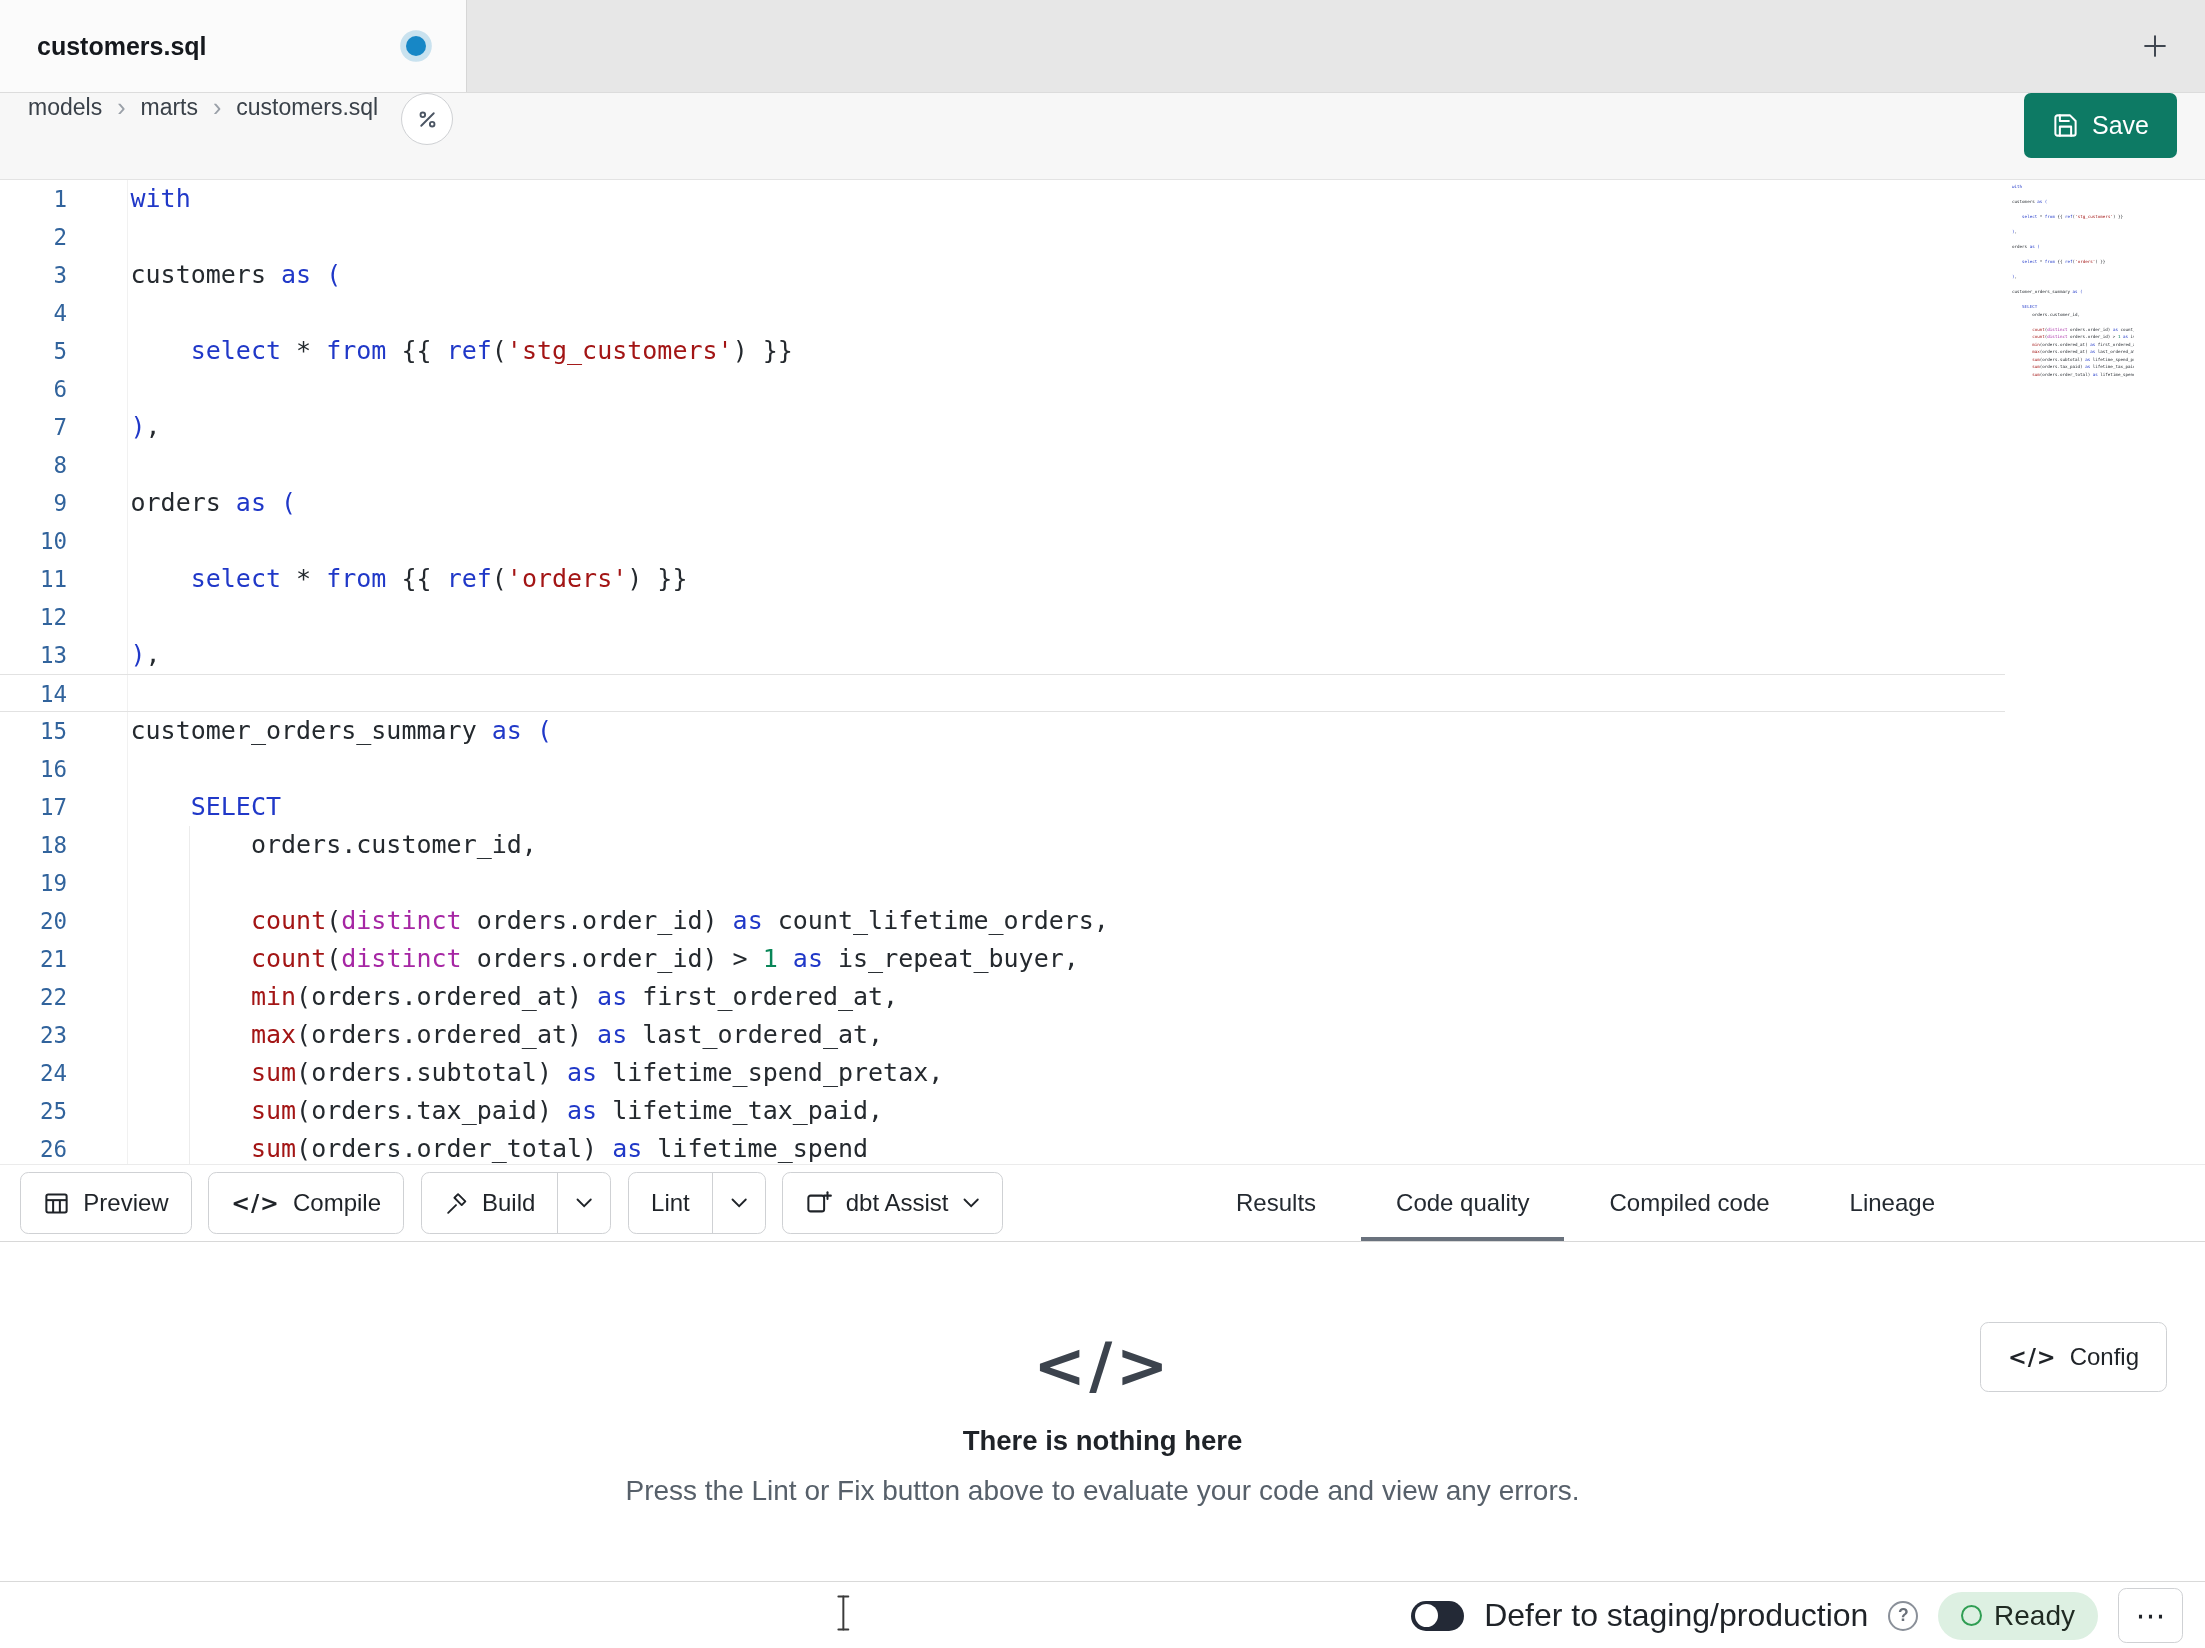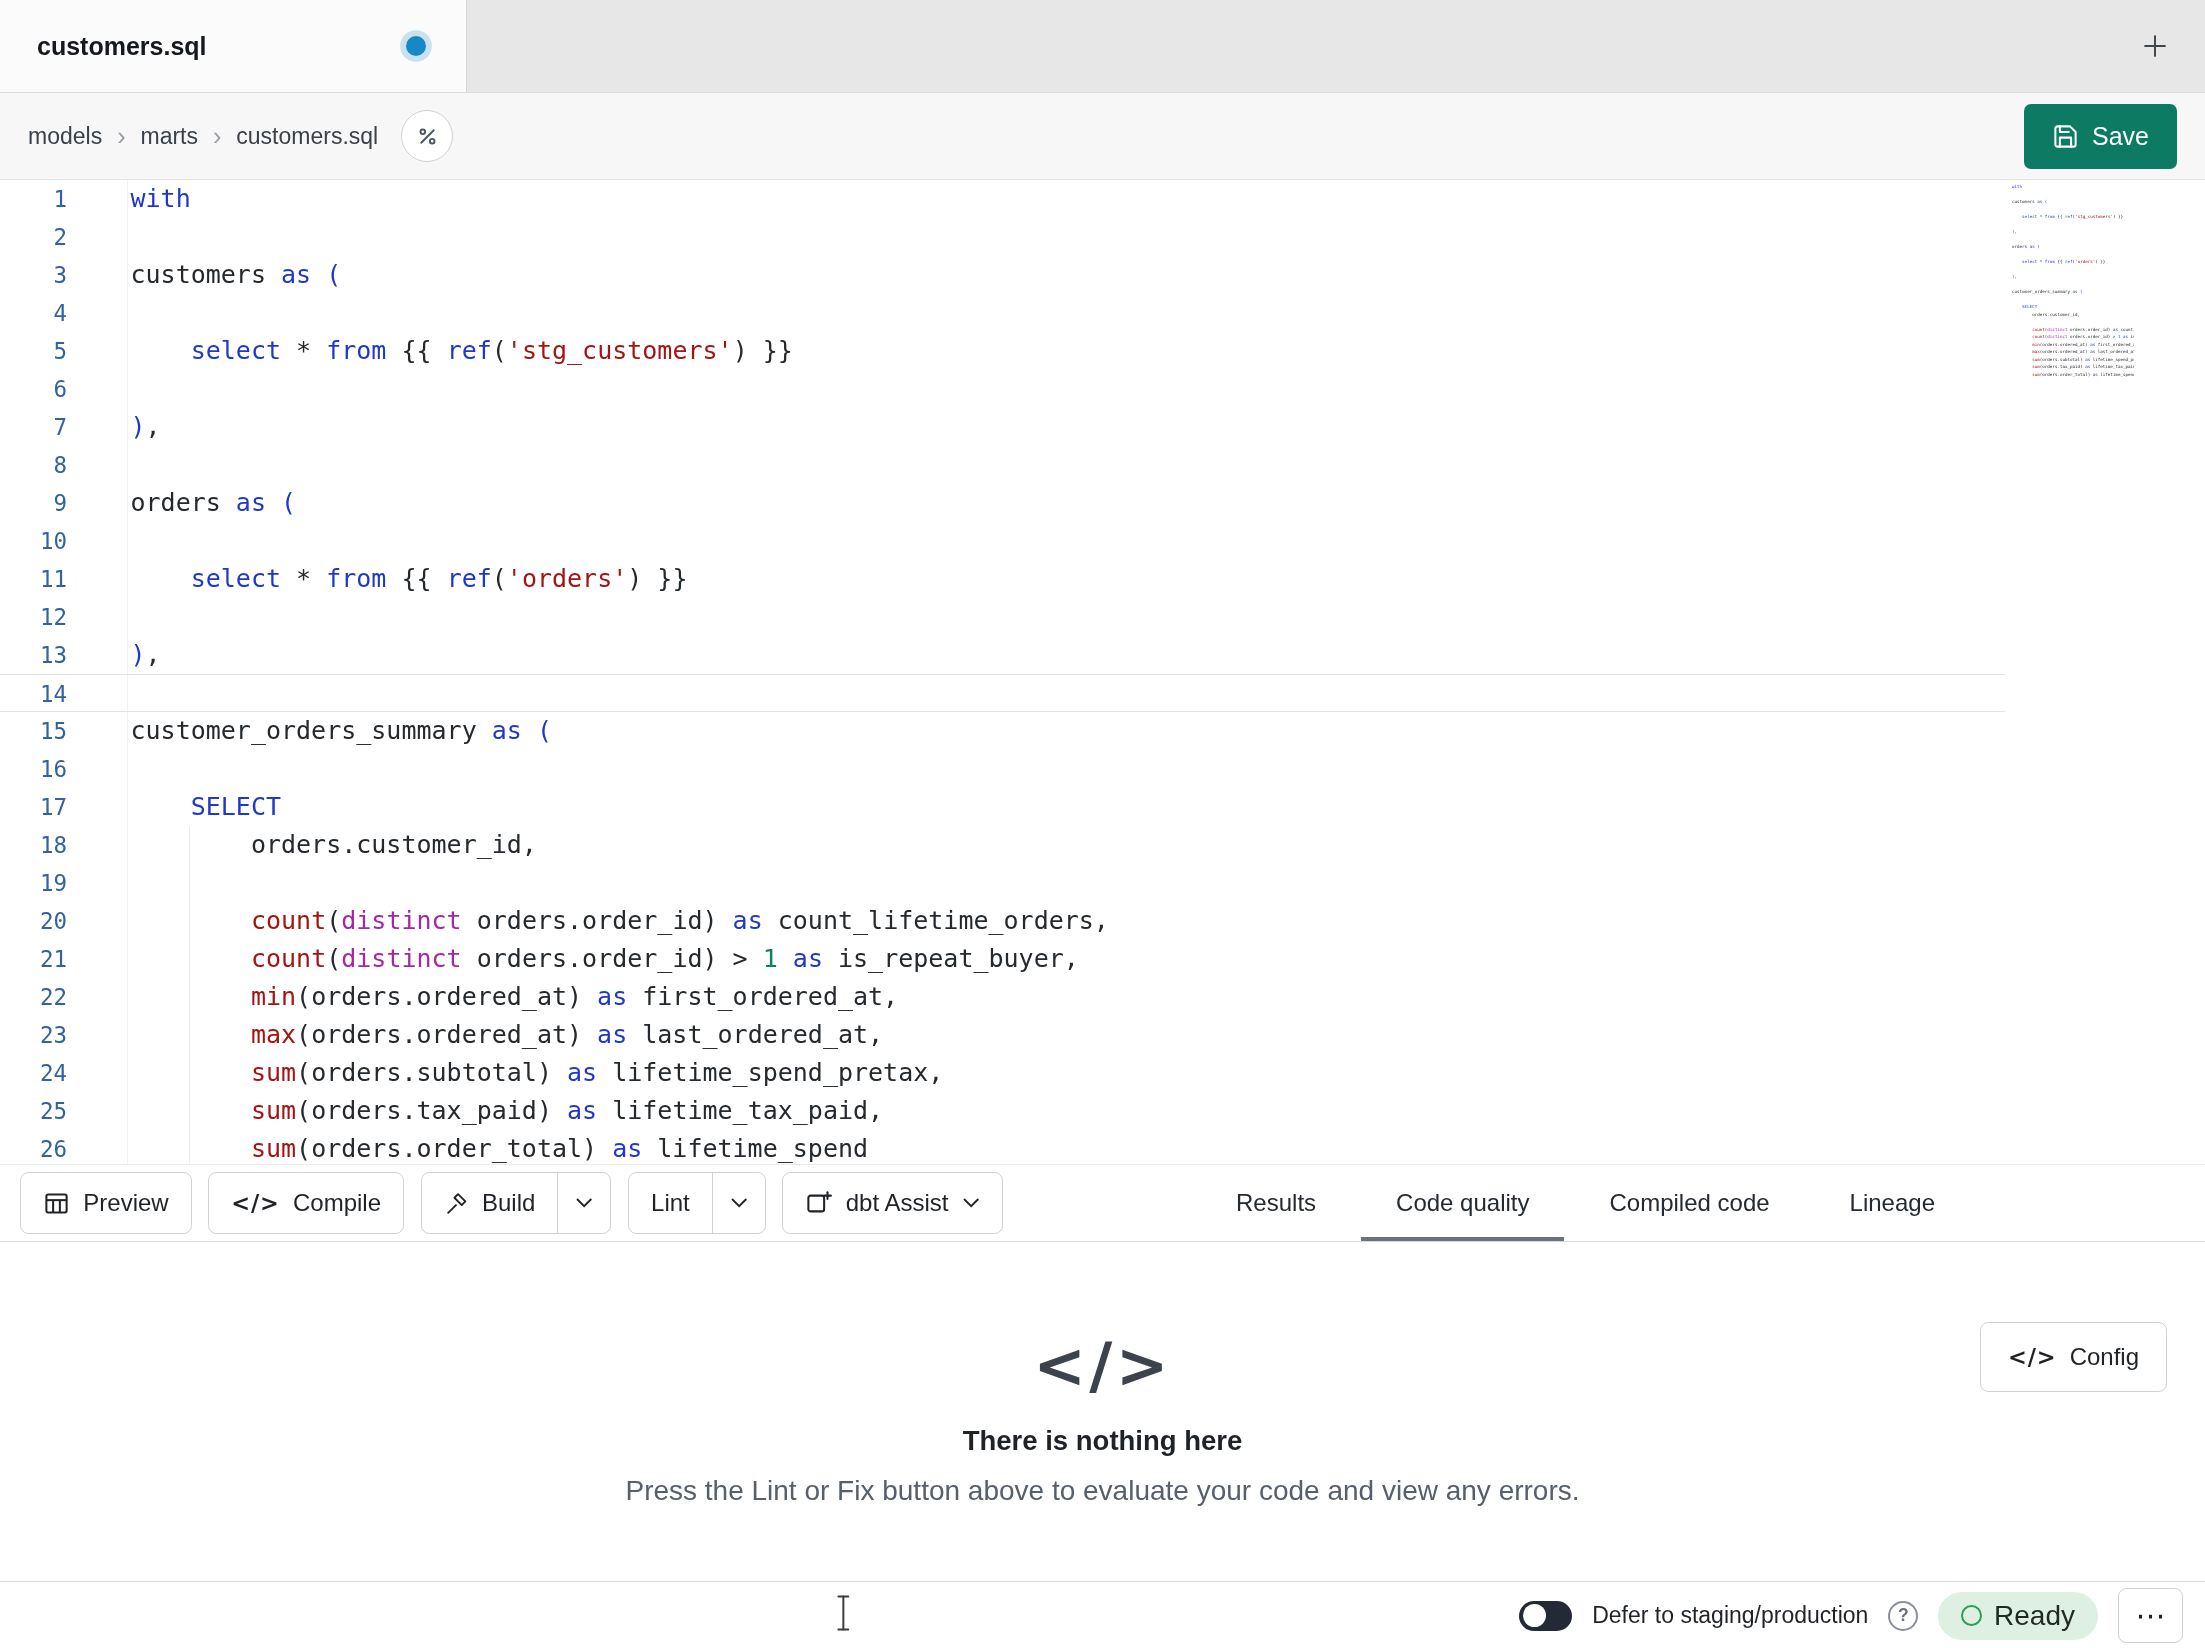--- a/index.html
+++ b/index.html
@@ -8,21 +8,21 @@
   .app{width:2205px;height:1648px;display:flex;flex-direction:column;background:#fff}
 
   
   .tabbar{height:93px;flex:none;background:#e7e7e7;border-bottom:0.8px solid #dcdcdc;display:flex;align-items:stretch;position:relative}
   .tab{width:467px;background:#fbfbfb;border-right:0.8px solid #d6d6d6;display:flex;align-items:center;padding:0 37px;position:relative;cursor:pointer}
   .tab-title{font-size:25px;font-weight:700;color:#15181d}
   .dirty-dot{position:absolute;right:40px;top:50%;transform:translateY(-50%);width:20px;height:20px;border-radius:50%;background:#1787c6;box-shadow:0 0 0 5.8px rgba(23,135,198,.22)}
   .newtab{position:absolute;right:25px;top:50%;transform:translateY(-50%);background:none;border:none;cursor:pointer;display:flex;align-items:center;justify-content:center;width:50px;height:50px}
 
   
-  .crumbbar{height:87px;flex:none;background:#f7f7f7;border-bottom:0.8px solid #e3e3e3;display:flex;align-items:center;padding:0 28px}
+  .crumbbar{height:87px;flex:none;background:#f7f7f7;border-bottom:0.8px solid #e3e3e3;display:flex;align-items:flex-start;padding:0 28px}
   .crumb{display:flex;align-items:center;gap:15px;font-size:23px;color:#3a4149}
   .crumb .sep{color:#9aa0a8;font-size:25px}
   .iconbtn-round{width:52px;height:52px;border-radius:50%;border:1.7px solid #cfd1d4;background:#fff;margin-left:23px;display:flex;align-items:center;justify-content:center;cursor:pointer}
   .savebtn{margin-left:auto;height:65px;background:#0d7a64;border:none;border-radius:7px;color:#fff;font-size:25px;display:flex;align-items:center;gap:13.3px;padding:0 28px;cursor:pointer;font-family:inherit}
 
   
   .editor{height:984px;flex:none;position:relative;background:#fff;font-family:"DejaVu Sans Mono",monospace;overflow:hidden}
   .code-line{display:flex;height:38px}
   .ln{flex:none;width:67px;text-align:right;font-size:22.5px;line-height:38px;color:#31639c}
   .lc{flex:1;position:relative;margin-left:60px;border-left:0.8px solid #f1f1f1;padding-left:2.5px;font-size:25px;line-height:38px;white-space:pre;height:100%}
@@ -55,21 +55,21 @@
   .results{height:339px;flex:none;position:relative;background:#fff;display:flex;flex-direction:column;align-items:center;padding-top:87px}
   .big-code{font-size:63px;font-weight:700;color:#3c434d;letter-spacing:3.3px;font-family:"DejaVu Sans",sans-serif}
   .empty-title{margin-top:23px;font-size:27.5px;font-weight:700;color:#1f2328}
   .empty-desc{margin-top:18px;font-size:28px;color:#57606a}
   .configbtn{position:absolute;right:38px;top:80px;height:70px;border:1.7px solid #cfd1d4;border-radius:8.3px;background:#fff;display:flex;align-items:center;gap:13.3px;padding:0 27px;font-size:24px;color:#1f2328;cursor:pointer;font-family:inherit}
 
   
   .statusbar{height:68px;flex:none;border-top:0.8px solid #d9d9d9;background:#fff;display:flex;align-items:center;justify-content:flex-end;gap:20px;padding:0 22px;position:relative}
   .toggle{width:53px;height:30px;border-radius:15px;background:#232936;position:relative;cursor:pointer;flex:none;border:none}
   .toggle .knob{position:absolute;left:4.2px;top:3.3px;width:23px;height:23px;border-radius:50%;background:#fff}
-  .defer-label{font-size:23px;color:#1f2328}
+  .defer-label{font-size:32px;color:#1f2328}
   .help{width:30px;height:30px;border-radius:50%;border:2.5px solid #8a9099;color:#6a7079;font-size:17.5px;font-weight:700;display:flex;align-items:center;justify-content:center;cursor:pointer;background:#fff}
   .ready{height:48px;border-radius:24px;background:#ddf0e2;display:flex;align-items:center;gap:11.7px;padding:0 23px;font-size:28px;color:#1f2a22;cursor:pointer;border:none;font-family:inherit}
   .ready .ring{width:21px;height:21px;border-radius:50%;border:2.9px solid #2f9e53;background:transparent}
   .morebtn{width:65px;height:55px;border:1.7px solid #cfd1d4;border-radius:8.3px;background:#fff;font-size:30px;color:#1f2328;display:flex;align-items:center;justify-content:center;cursor:pointer;line-height:1}
   .ibeam{position:absolute;left:835px;top:11.7px}
 </style>
 </head>
 <body>
 
 <div class="app">

